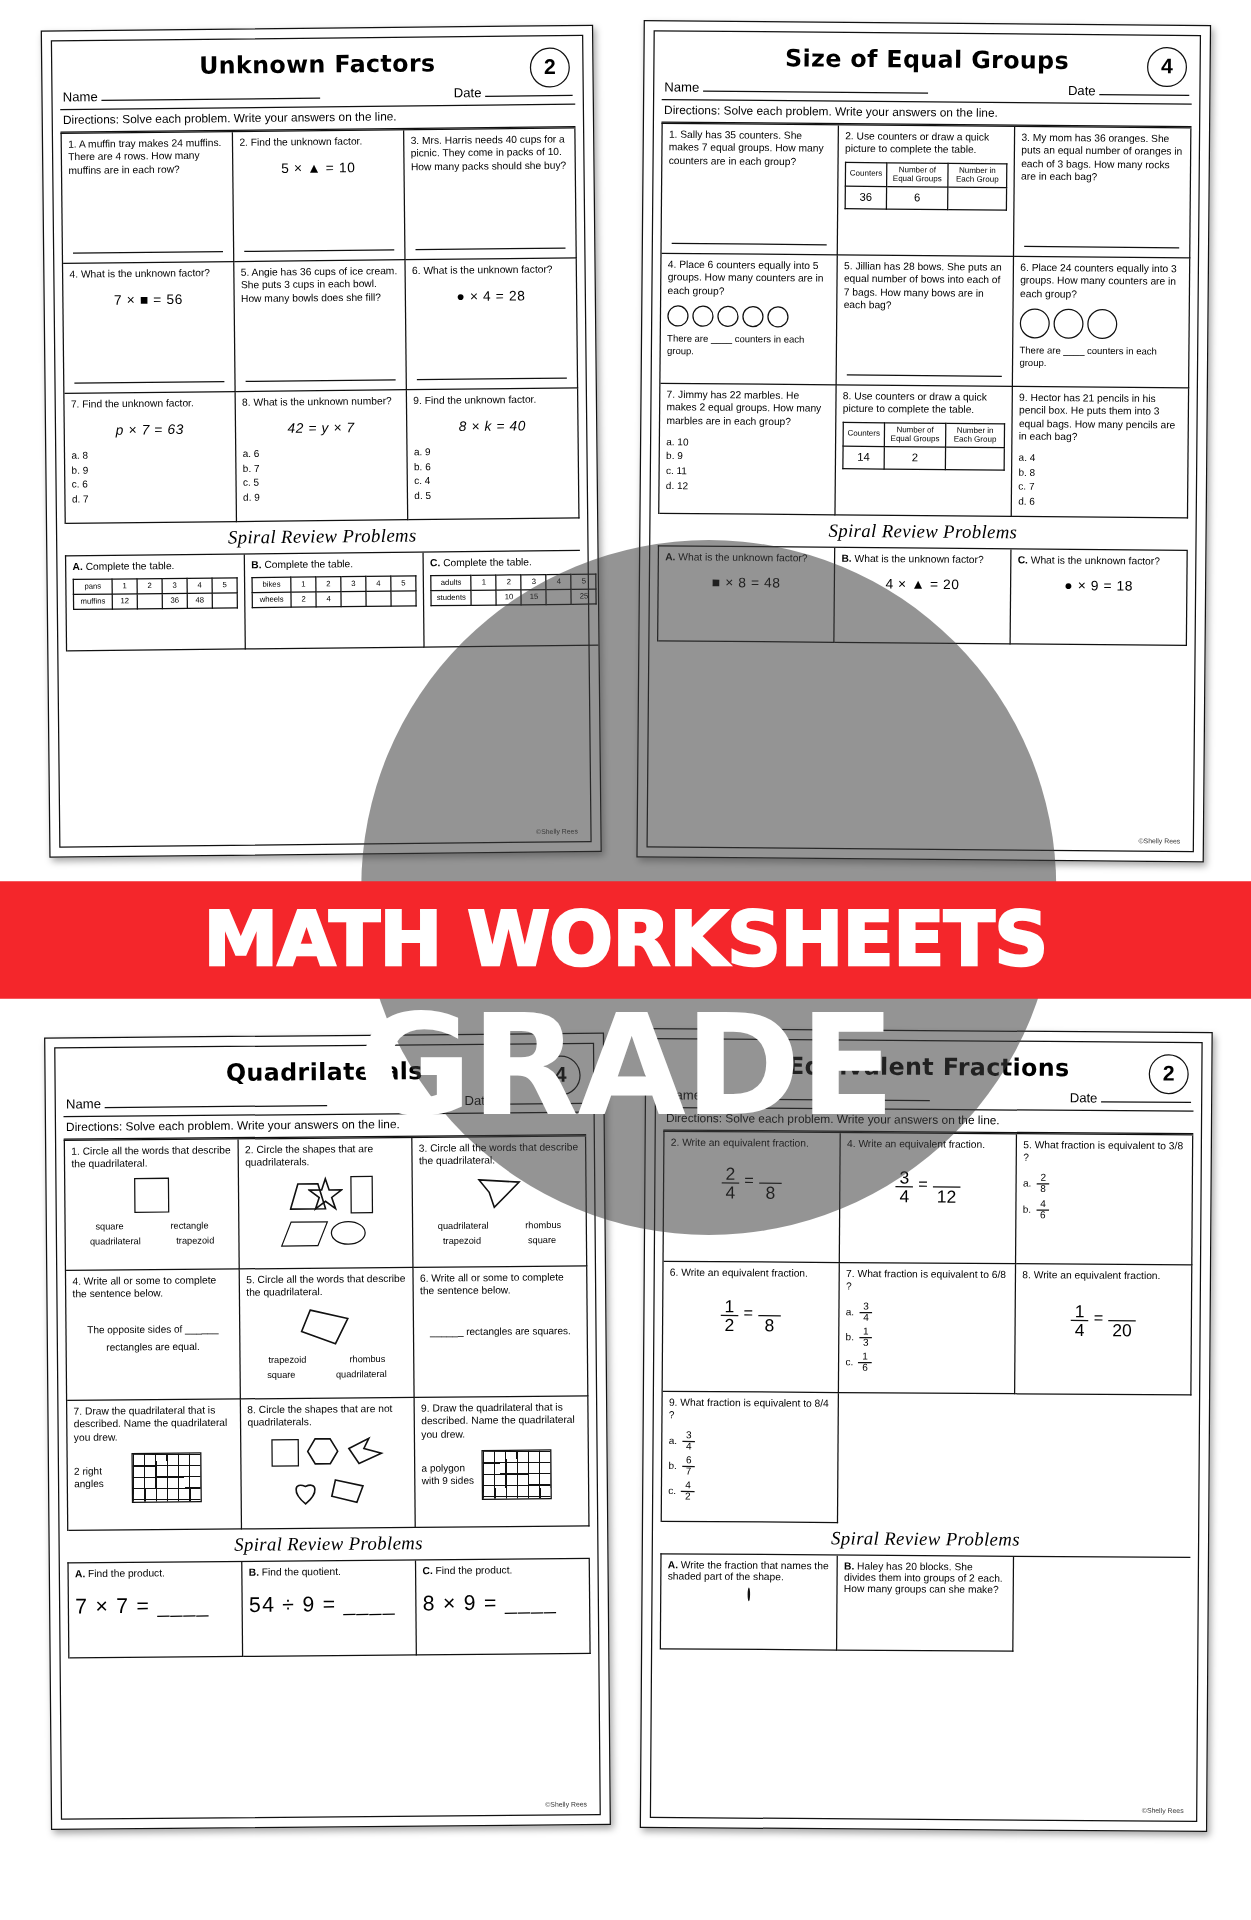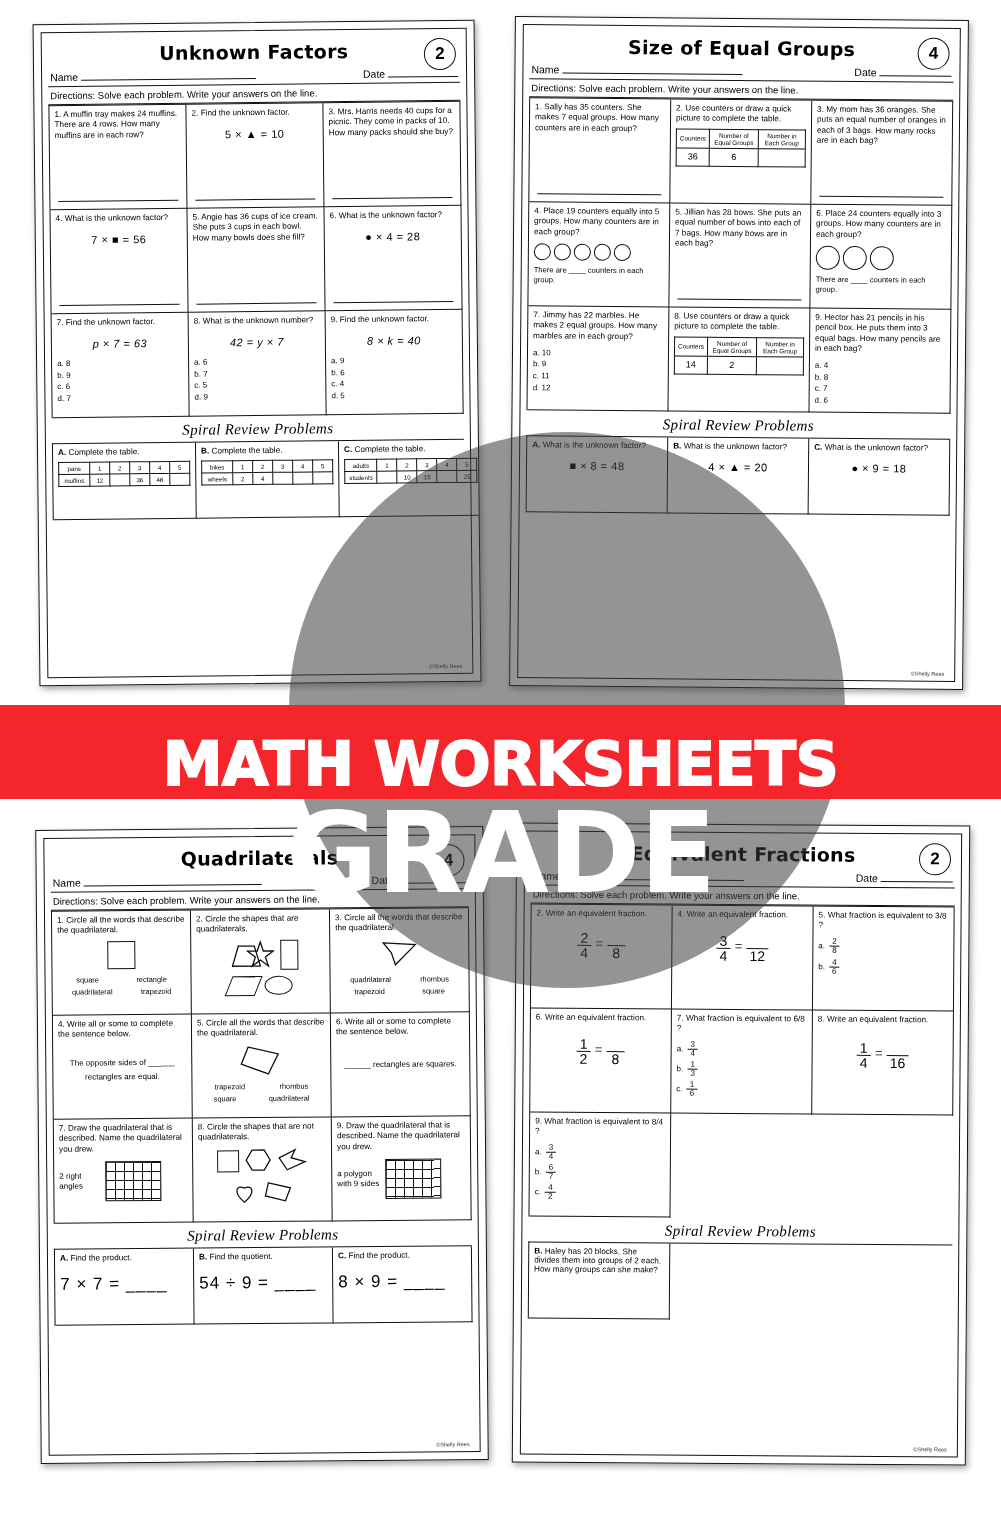--- a/index.html
+++ b/index.html
@@ -173,21 +173,21 @@
     border-radius:50%;
     background:rgba(60,60,60,.55);
     z-index:20;
     pointer-events:none;
   }
   .band{
     position:absolute;
     left:0;right:0;top:705px;height:94px;
     background:#f4262b;
     z-index:30;
-    display:flex;align-items:flex-end;justify-content:center;
+    display:flex;align-items:center;justify-content:center;
   }
   .band span{
     color:#fff;font-weight:bold;font-size:60px;
     font-family:"DejaVu Sans", sans-serif;
     letter-spacing:-.5px;
     -webkit-text-stroke:2px #fff;
   }
   .third{
     position:absolute;z-index:31;left:0;right:0;top:505px;
     text-align:center;color:#fff;font-weight:bold;
@@ -423,21 +423,21 @@
         </div>
 
         <div class="cell">
           <span class="num">3.</span>
           <span class="q">My mom has 36 oranges. She puts an equal number of oranges in each of 3 bags. How many rocks are in each bag?</span>
           <div class="ansline"></div>
         </div>
 
         <div class="cell">
           <span class="num">4.</span>
-          <span class="q">Place 19 counters equally into 5 groups. How many counters are in each group?</span>
+          <span class="q">Place 6 counters equally into 5 groups. How many counters are in each group?</span>
           <div class="circles">
               <span></span>
               <span></span>
               <span></span>
               <span></span>
               <span></span>
             </div>
           <div class="thereare">There are ____ counters in each group.</div>
         </div>
 
@@ -798,21 +798,21 @@
           <span class="num">8.</span>
           <span class="q">Write an equivalent fraction.</span>
           <div style="text-align:center;margin-top:16px;">
             <span class="frac lg">
               <span class="n">1</span>
               <span class="d">4</span>
             </span>
             <span style="font-size:13px">=</span>
             <span class="frac lg blankfrac">
               <span class="n">&nbsp;</span>
-              <span class="d">16</span>
+              <span class="d">20</span>
             </span>
           </div>
         </div>
 
         <div class="cell">
           <span class="num">9.</span>
           <span class="q">What fraction is equivalent to 8/4 ?</span>
           <div class="choices">
             <div>
               <span>a.</span>
@@ -835,20 +835,25 @@
                 <span class="d">2</span>
               </span>
             </div>
           </div>
         </div>
       </div>
 
       <div class="spiral-title">Spiral Review Problems</div>
       <div class="spiral-grid">
         <div class="spiral-cell">
+          <span style="font-weight:bold">A.</span>
+          <span>Write the fraction that names the shaded part of the shape.</span>
+          <div style="text-align:center;margin-top:5px"><span class="pie pie1"></span></div>
+        </div>
+        <div class="spiral-cell">
           <span style="font-weight:bold">B.</span>
           <span>Haley has 20 blocks. She divides them into groups of 2 each. How many groups can she make?</span>
         </div>
       </div>
       <div class="copyright">©Shelly Rees</div>
     </div>
   </div>
 
   <div class="circle-overlay"></div>
 

